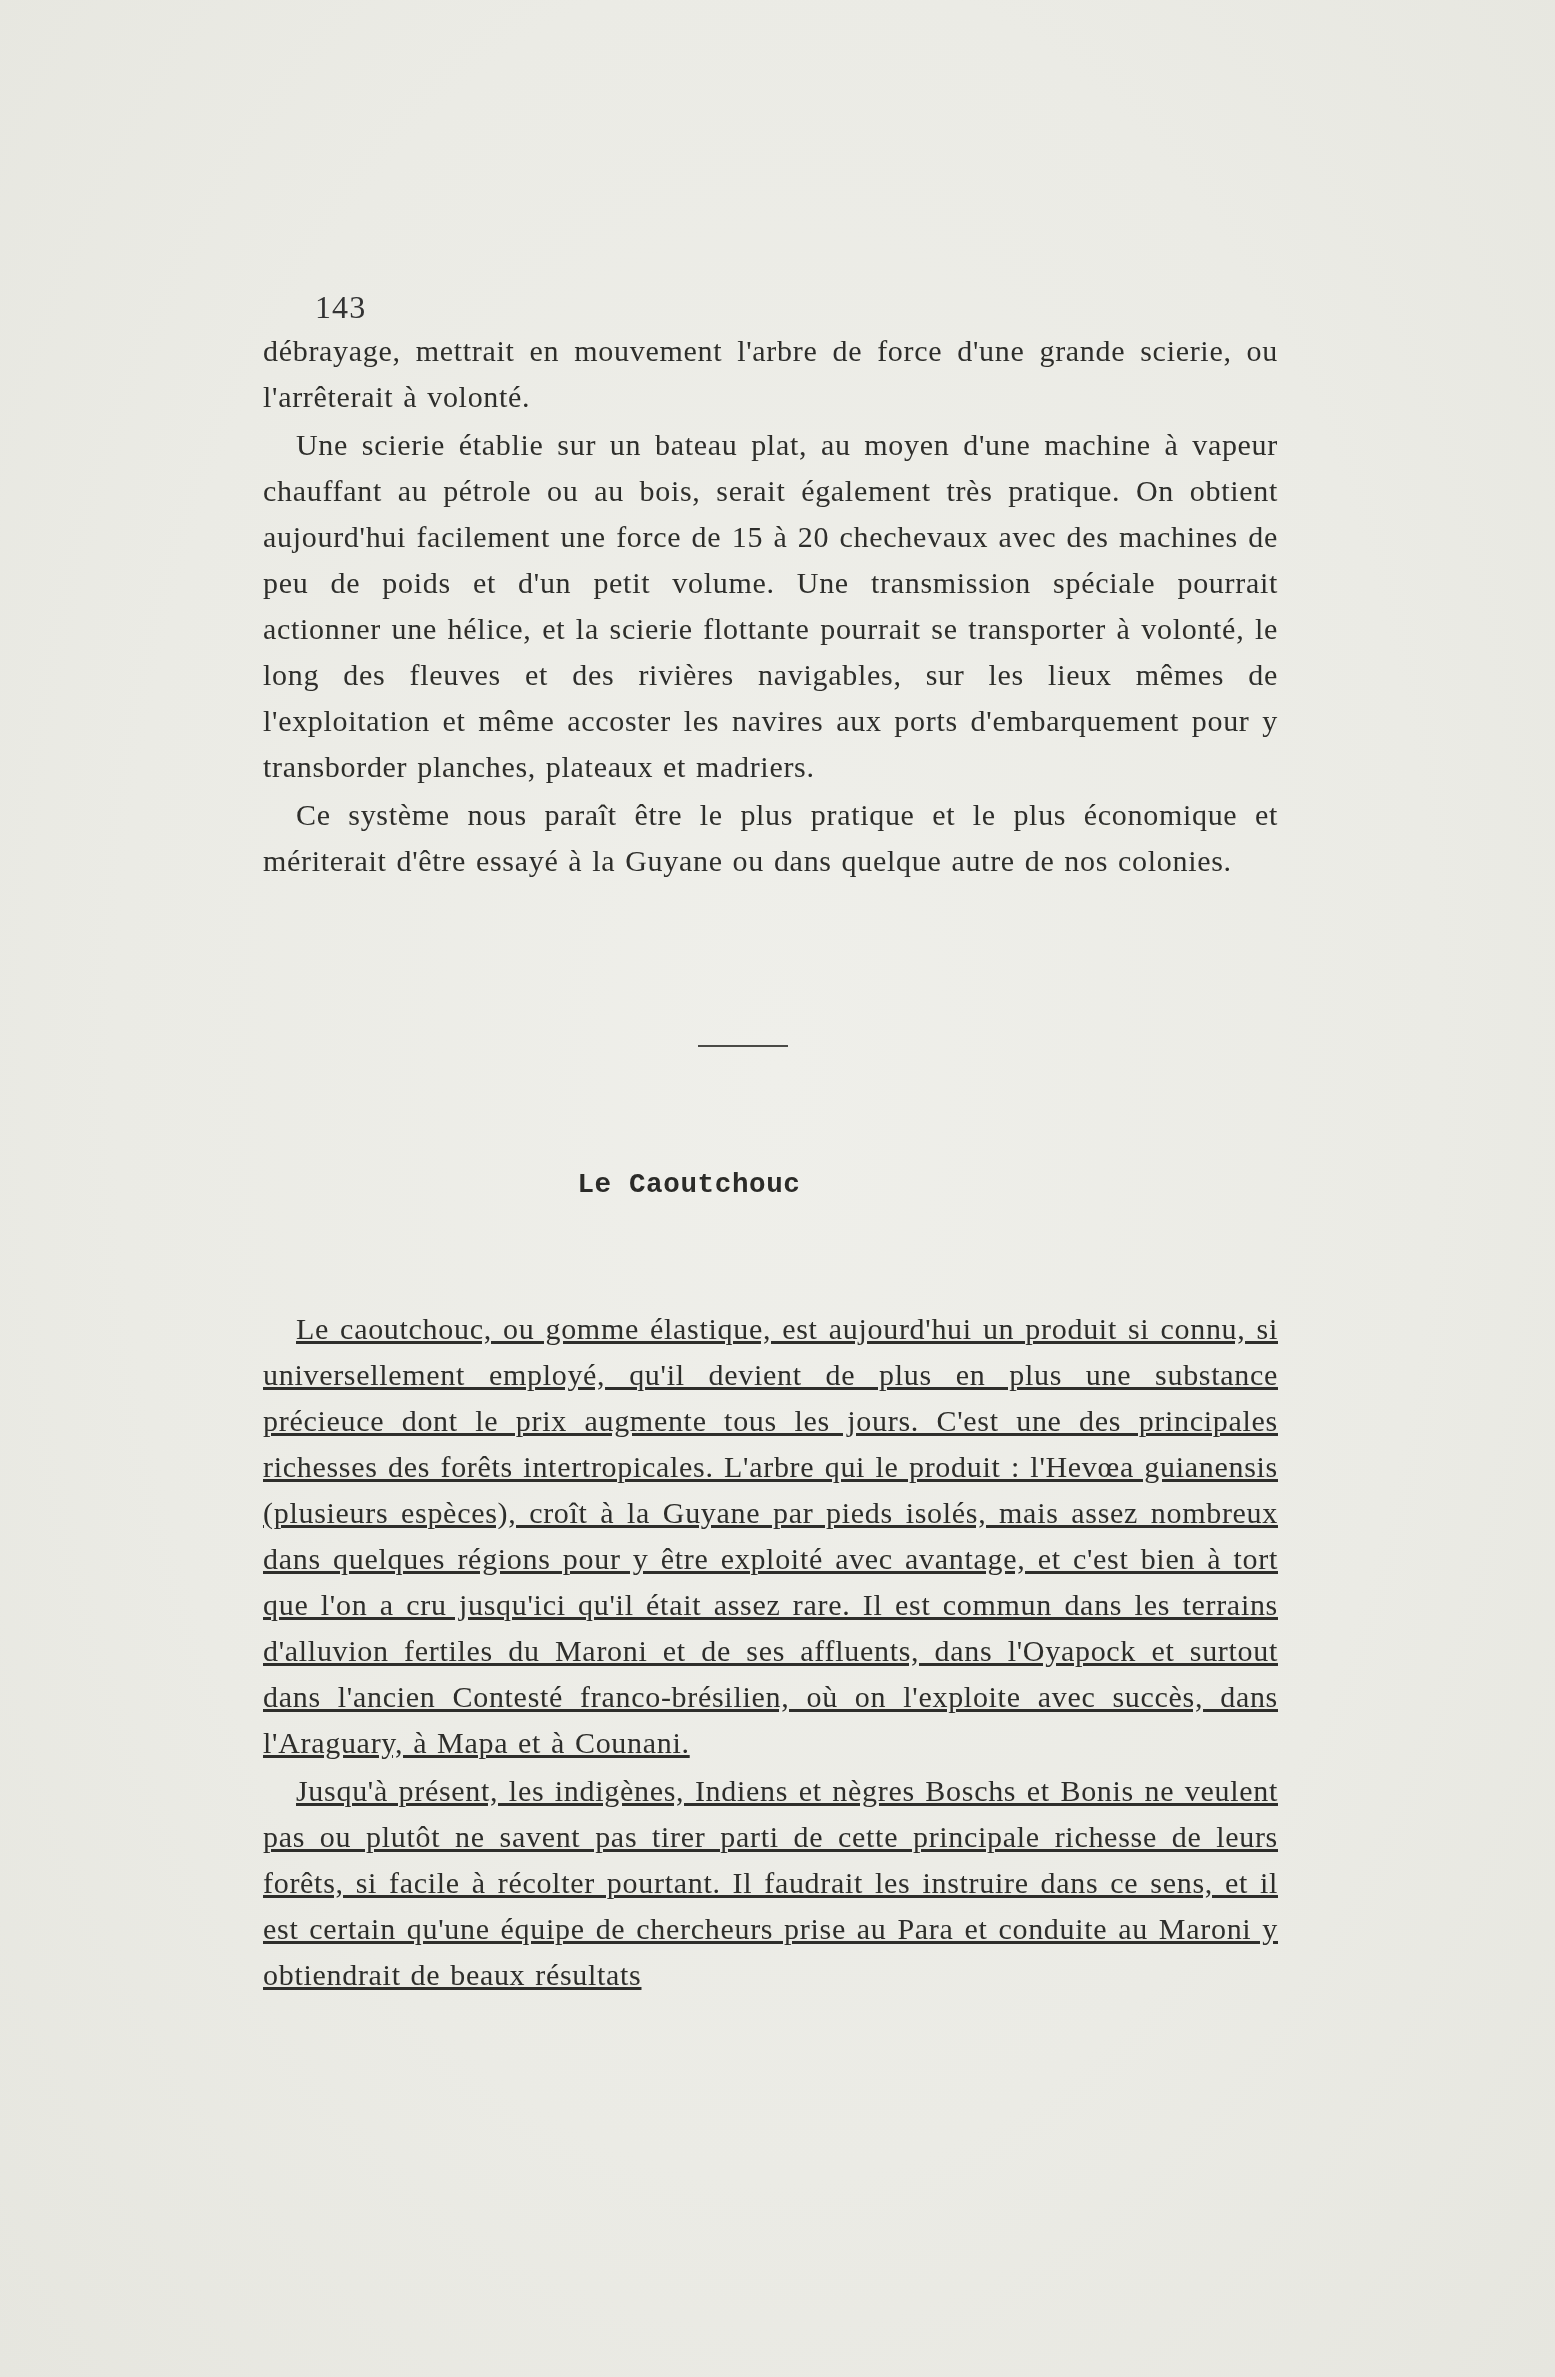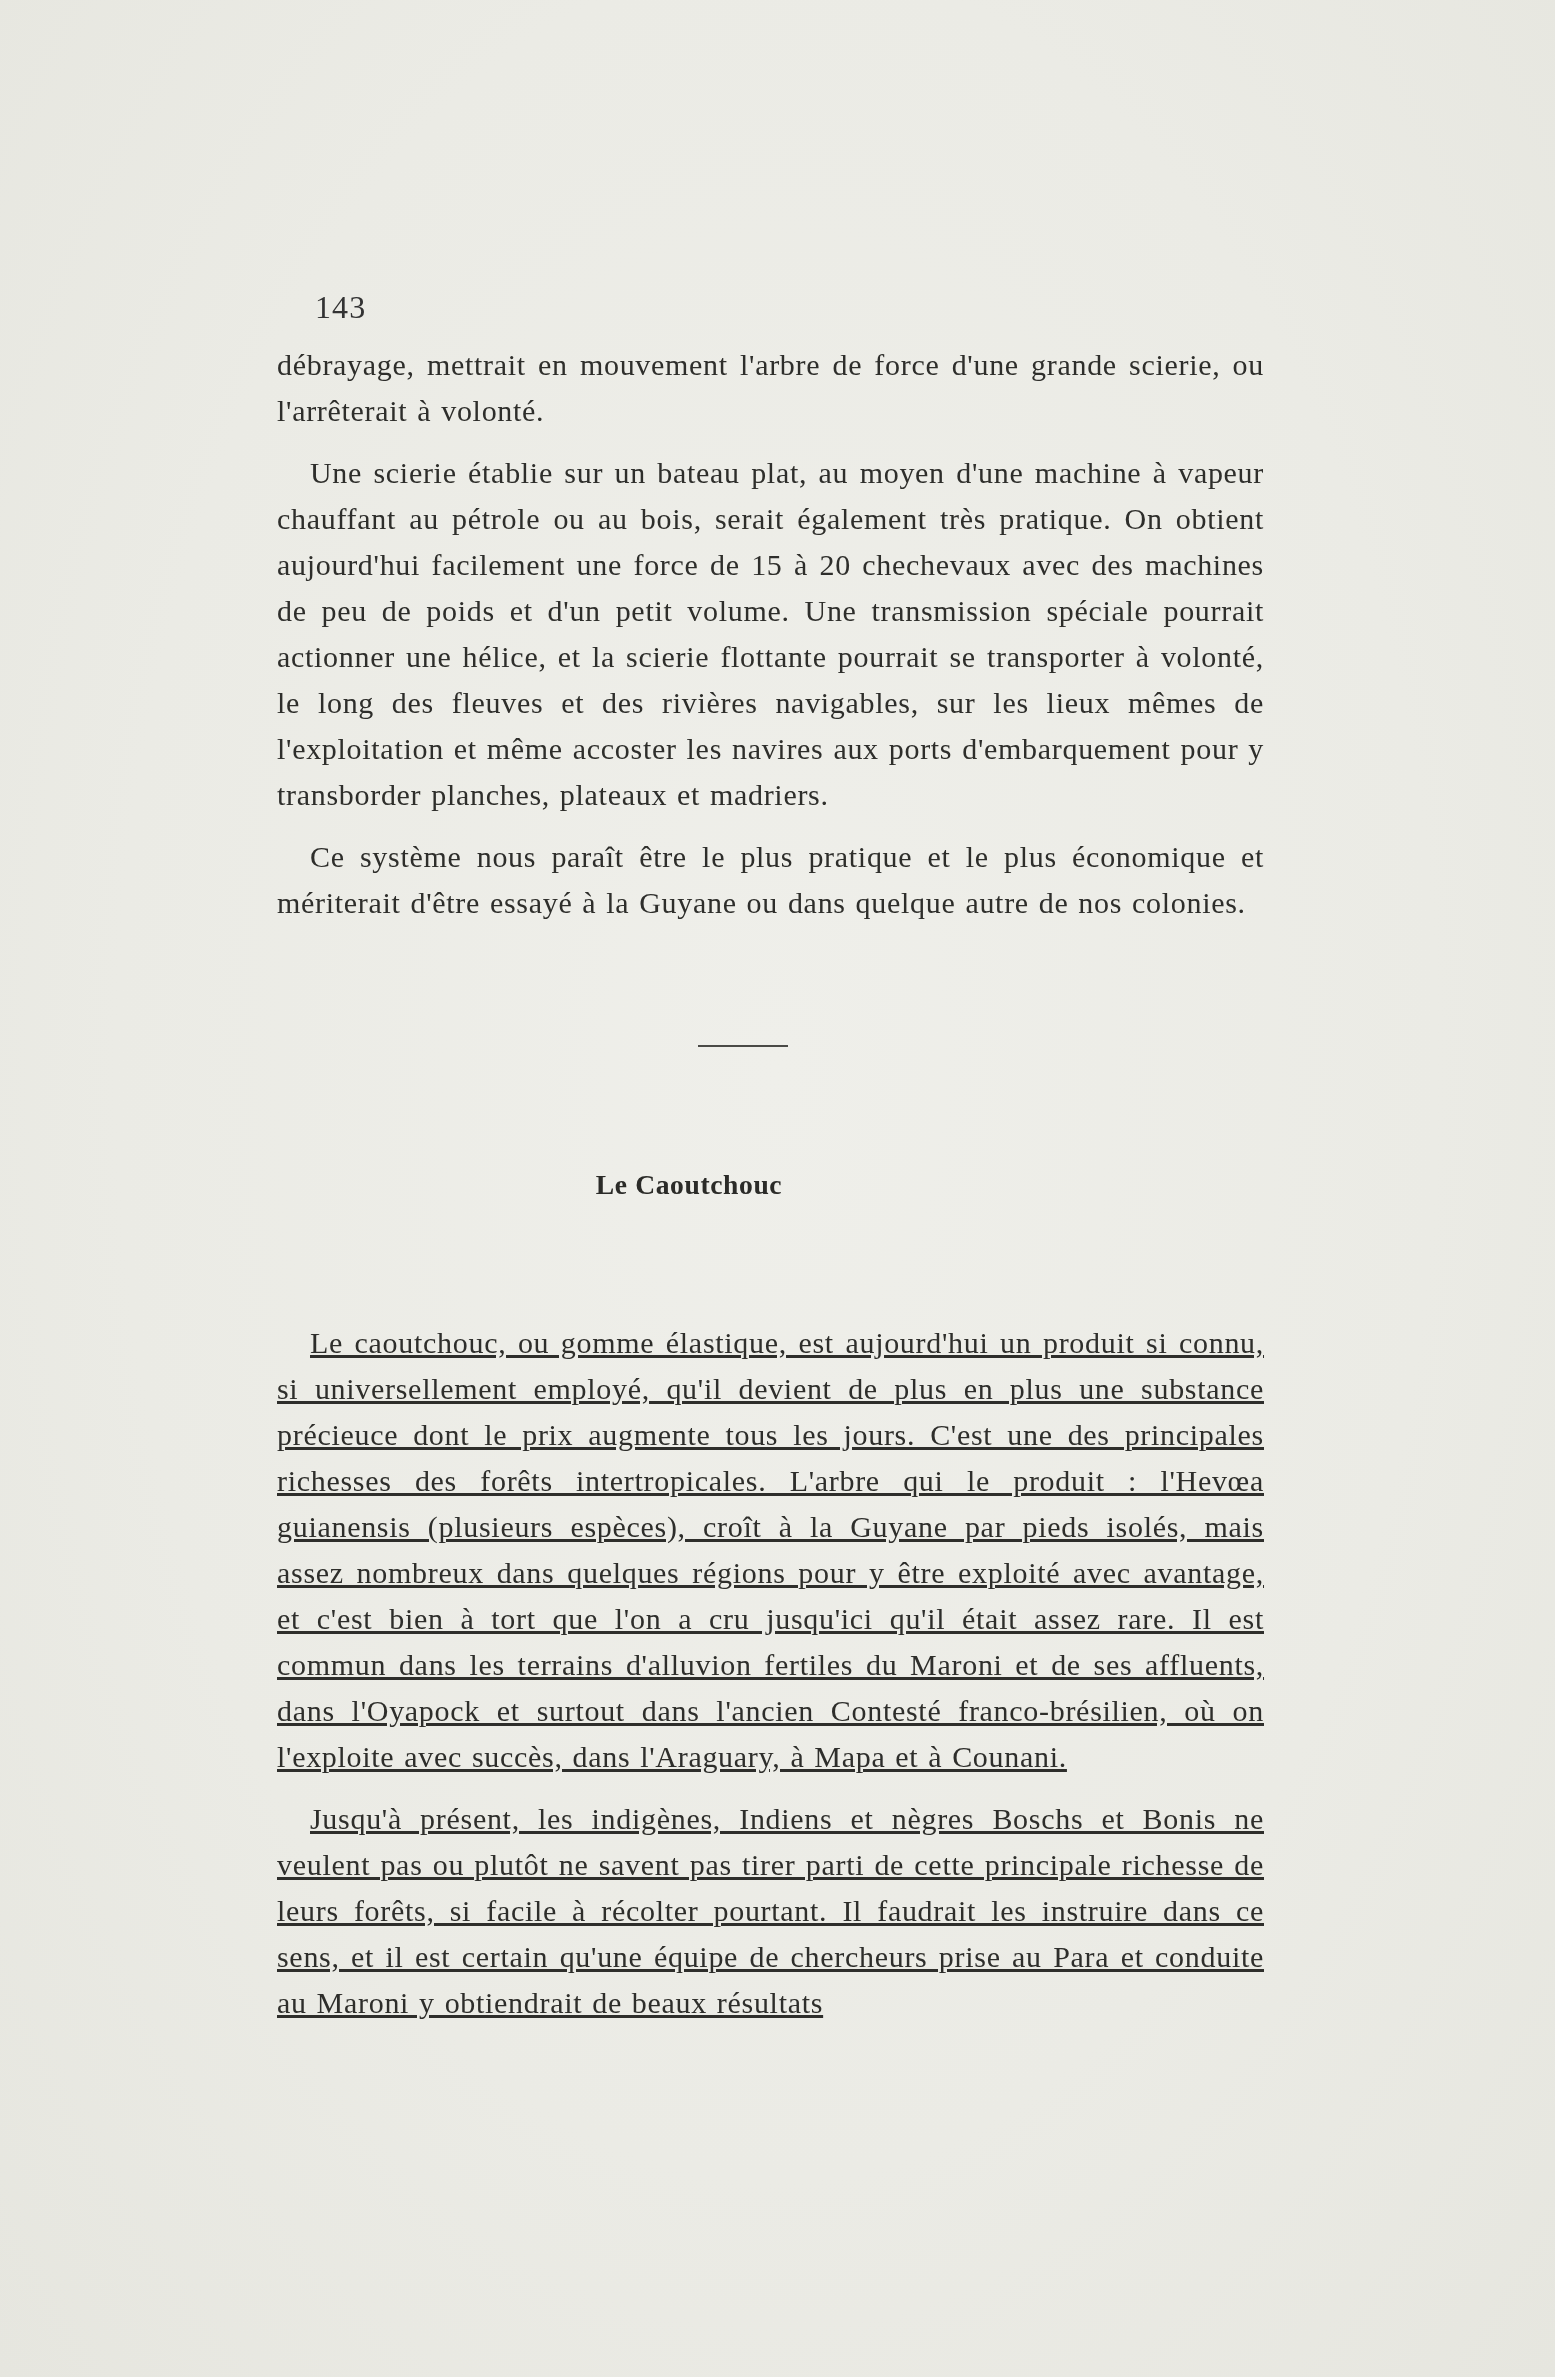--- a/index.html
+++ b/index.html
@@ -22,31 +22,31 @@
   .running-title {
     font-size: 19.5px; letter-spacing: 2.9px; color: #3a3a36;
     font-variant: small-caps; text-transform: uppercase;
   }
   .page-number { font-size: 32px; color: #333; letter-spacing: 1.1px; margin-top: 36px; }
   .text-block {
     position: absolute; left: 261px; width: 1019px;
     font-size: 30px; line-height: 46px; text-align: justify;
     letter-spacing: 0.7px; word-spacing: 1.7px;
   }
-  .text-block p { margin: 16px; text-indent: 0; }
+  .text-block p { margin: 2px; text-indent: 0; }
   .text-block p.indent { text-indent: 2.2ch; }
   .block-1 { top: 326px; }
   .block-2 { top: 1304px; text-decoration: underline; }
   .rule {
     position: absolute; left: 698px; top: 1045px; width: 90px; height: 2.3px;
     background: #4a4a46;
   }
   .section-title {
     position: absolute; left: 0; width: 1378px; top: 1169px; text-align: center;
-    font-family: Liberation Serif, serif; font-weight: bold; font-size: 27.6px;
+    font-family: Liberation Mono, monospace; font-weight: bold; font-size: 27.6px;
     color: #2b2b28; letter-spacing: 0.6px;
   }
 </style>
 </head>
 <body>
 
 <div class="page">
 
   <div class="running-head">
     <span class="page-number">143</span>

